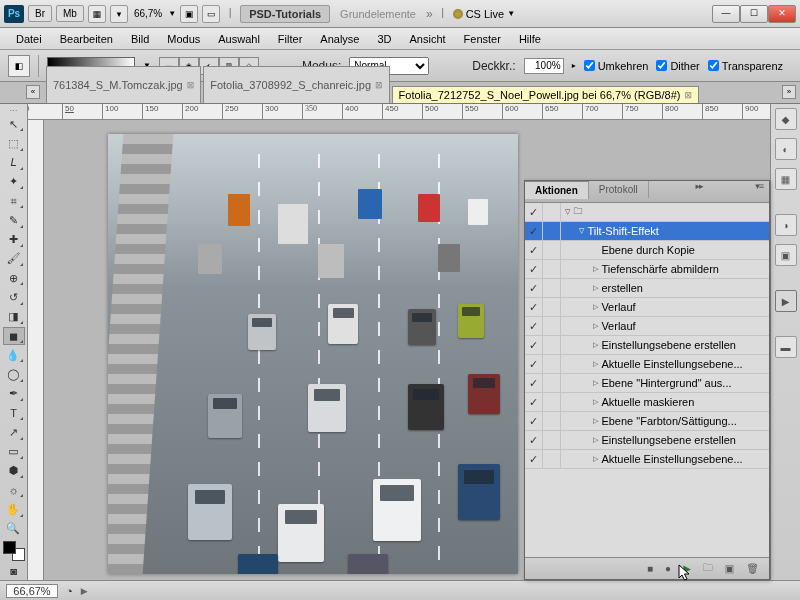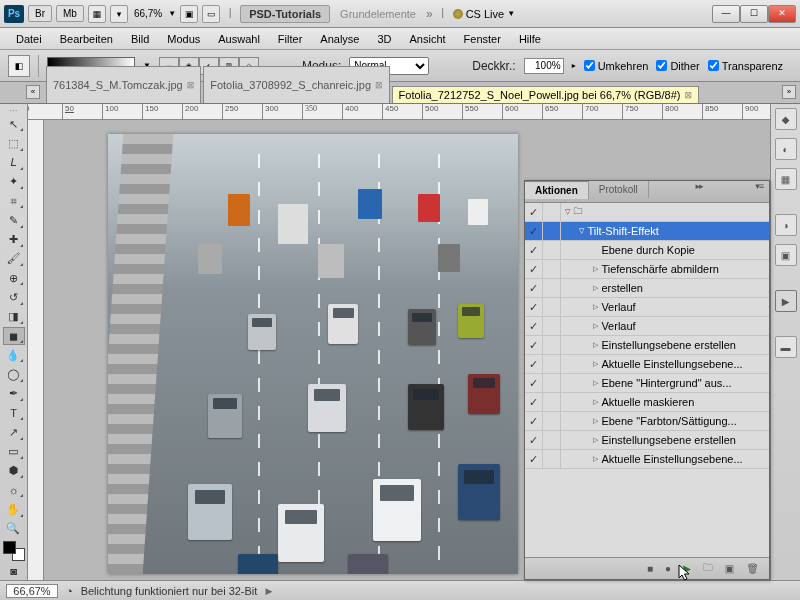--- a/index.html
+++ b/index.html
@@ -531,19 +531,18 @@
       <span>▣</span>
       <span>🗑</span>
     </div>
   </div>
 
 </div>
 
 <div class="statusbar">
   <div class="zoom-box">66,67%</div>
   <span>◔</span>
-  <span>Belichtung funktioniert nur bei 32-Bit</span>
     <span style="font-size:9px;color:#666;">▶</span>
 </div>
 
 <svg class="cursor" style="left:678px; top:564px;" viewBox="0 0 14 18">
     <path d="M1 1 L1 14 L4 11 L6.5 16 L9 15 L6.5 10 L11 10 Z" fill="#fff" stroke="#000" stroke-width="1"></path>
   </svg>
 
 </body></html>

